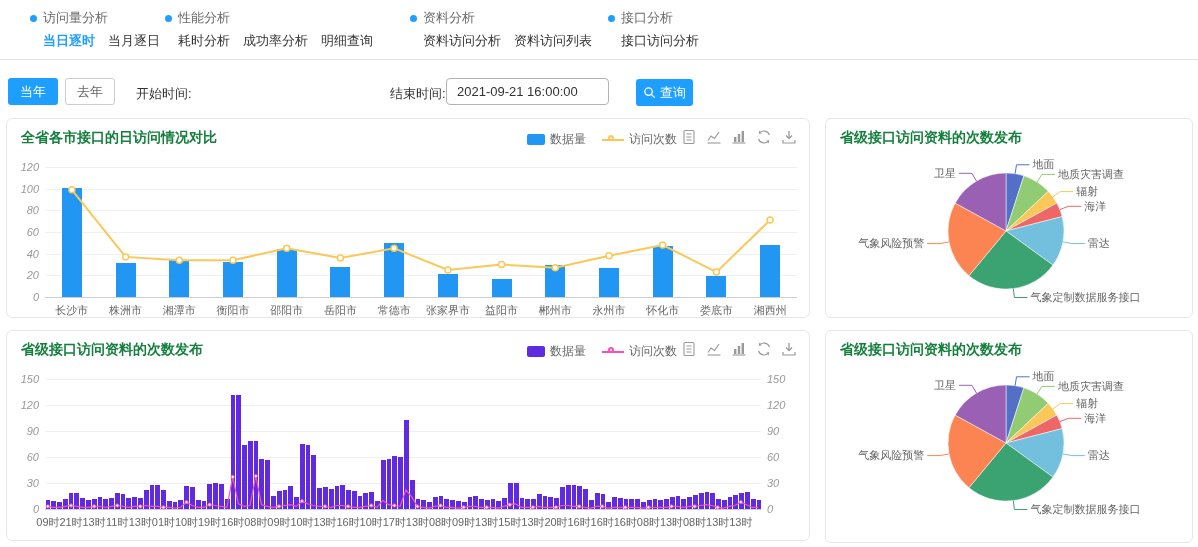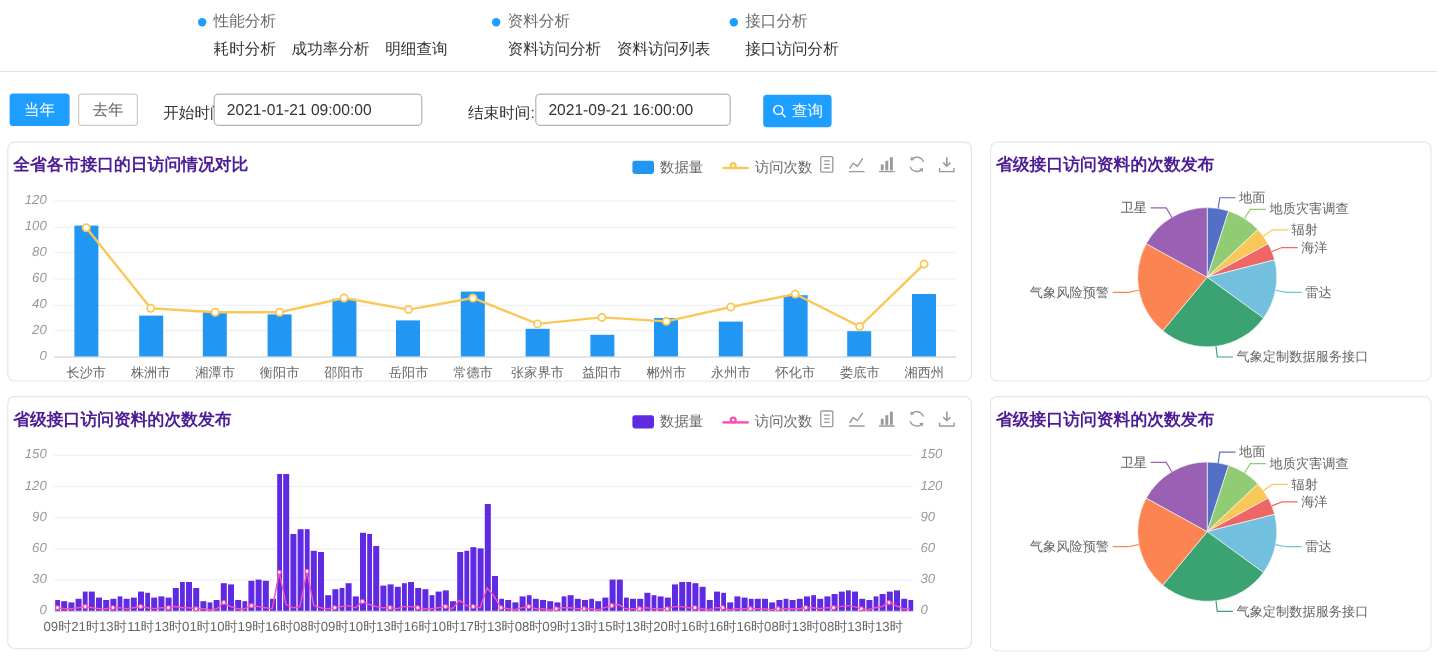--- a/index.html
+++ b/index.html
@@ -28,21 +28,21 @@
   .finput { position:absolute; top:17px; height:27px; border:1px solid #b3b3b3; border-radius:4px; padding:0 10px; font-size:13px; color:#333; font-family:inherit; }
   .finput-start { left:178px; width:174px; } .finput-end { left:446px; width:163px; }
   .btn-search { left:636px; top:18px; width:57px; display:flex; align-items:center; justify-content:center; gap:4px; }
 
   
   .panel { position:absolute; background:#fff; border:1px solid #e6e6e6; border-radius:6px; }
   .p-chart1 { left:6px;  top:118px; width:804px; height:200px; }
   .p-chart2 { left:6px;  top:330px; width:804px; height:211px; }
   .p-pie1   { left:825px; top:118px; width:368px; height:200px; }
   .p-pie2   { left:825px; top:330px; width:368px; height:213px; }
-  .ptitle { position:absolute; left:4px; top:10px; font-size:14px; font-weight:bold; color:#4c1d95; z-index:3; }
+  .ptitle { position:absolute; left:14px; top:10px; font-size:14px; font-weight:bold; color:#15803d; z-index:3; }
 
   .legend { position:absolute; left:520px; top:12px; display:flex; gap:16px; align-items:center; z-index:3; }
   .legend-item { display:flex; align-items:center; gap:5px; cursor:pointer; }
   .legend-item span.txt { font-size:12px; color:#666; }
   .sw-rect { width:18px; height:11px; border-radius:2px; }
   .sw-line { position:relative; width:22px; height:10px; }
   .sw-line i { position:absolute; left:0; top:4px; width:22px; height:2px; }
   .sw-line b { position:absolute; left:6px; top:0; width:6px; height:6px; border-radius:50%; border:2px solid; background:#fff; }
 
   .toolbox { position:absolute; right:12px; top:10px; display:flex; gap:9px; z-index:3; }
@@ -66,20 +66,30 @@
 
   .piesvg { position:absolute; left:0; top:0; }
   .pie-label { font-size:11px; fill:#646464; }
 </style>
 </head>
 <body>
 
 <div class="app">
 
   <header class="topnav" id="nav">
+      <div class="nav-group" style="left: 30px;">
+        <div class="nav-row1">
+          <span class="dot"></span>
+          <span class="gtitle">访问量分析</span>
+        </div>
+        <div class="nav-row2">
+          <span class="nav-item active">当日逐时</span>
+          <span class="nav-item">当月逐日</span>
+        </div>
+      </div>
       <div class="nav-group" style="left: 165px;">
         <div class="nav-row1">
           <span class="dot"></span>
           <span class="gtitle">性能分析</span>
         </div>
         <div class="nav-row2">
           <span class="nav-item">耗时分析</span>
           <span class="nav-item">成功率分析</span>
           <span class="nav-item">明细查询</span>
         </div>
@@ -102,21 +112,20 @@
         <div class="nav-row2">
           <span class="nav-item">接口访问分析</span>
         </div>
       </div>
     </header>
 
   <div class="filterbar">
     <button class="btn btn-primary btn-cur">当年</button>
     <button class="btn btn-last">去年</button>
     <span class="flabel flabel-start">开始时间:</span>
-    <input class="finput finput-start" value="2021-01-21 09:00:00" style="">
     <span class="flabel flabel-end">结束时间:</span>
     <input class="finput finput-end" value="2021-09-21 16:00:00" style="">
     <button class="btn btn-primary btn-search">
       <svg width="13" height="13" viewBox="0 0 14 14">
           <circle cx="6" cy="6" r="4" fill="none" stroke="#fff" stroke-width="1.4"></circle>
           <path d="M9 9l3.5 3.5" stroke="#fff" stroke-width="1.4"></path>
         </svg>
       <span>查询</span>
     </button>
   </div>

